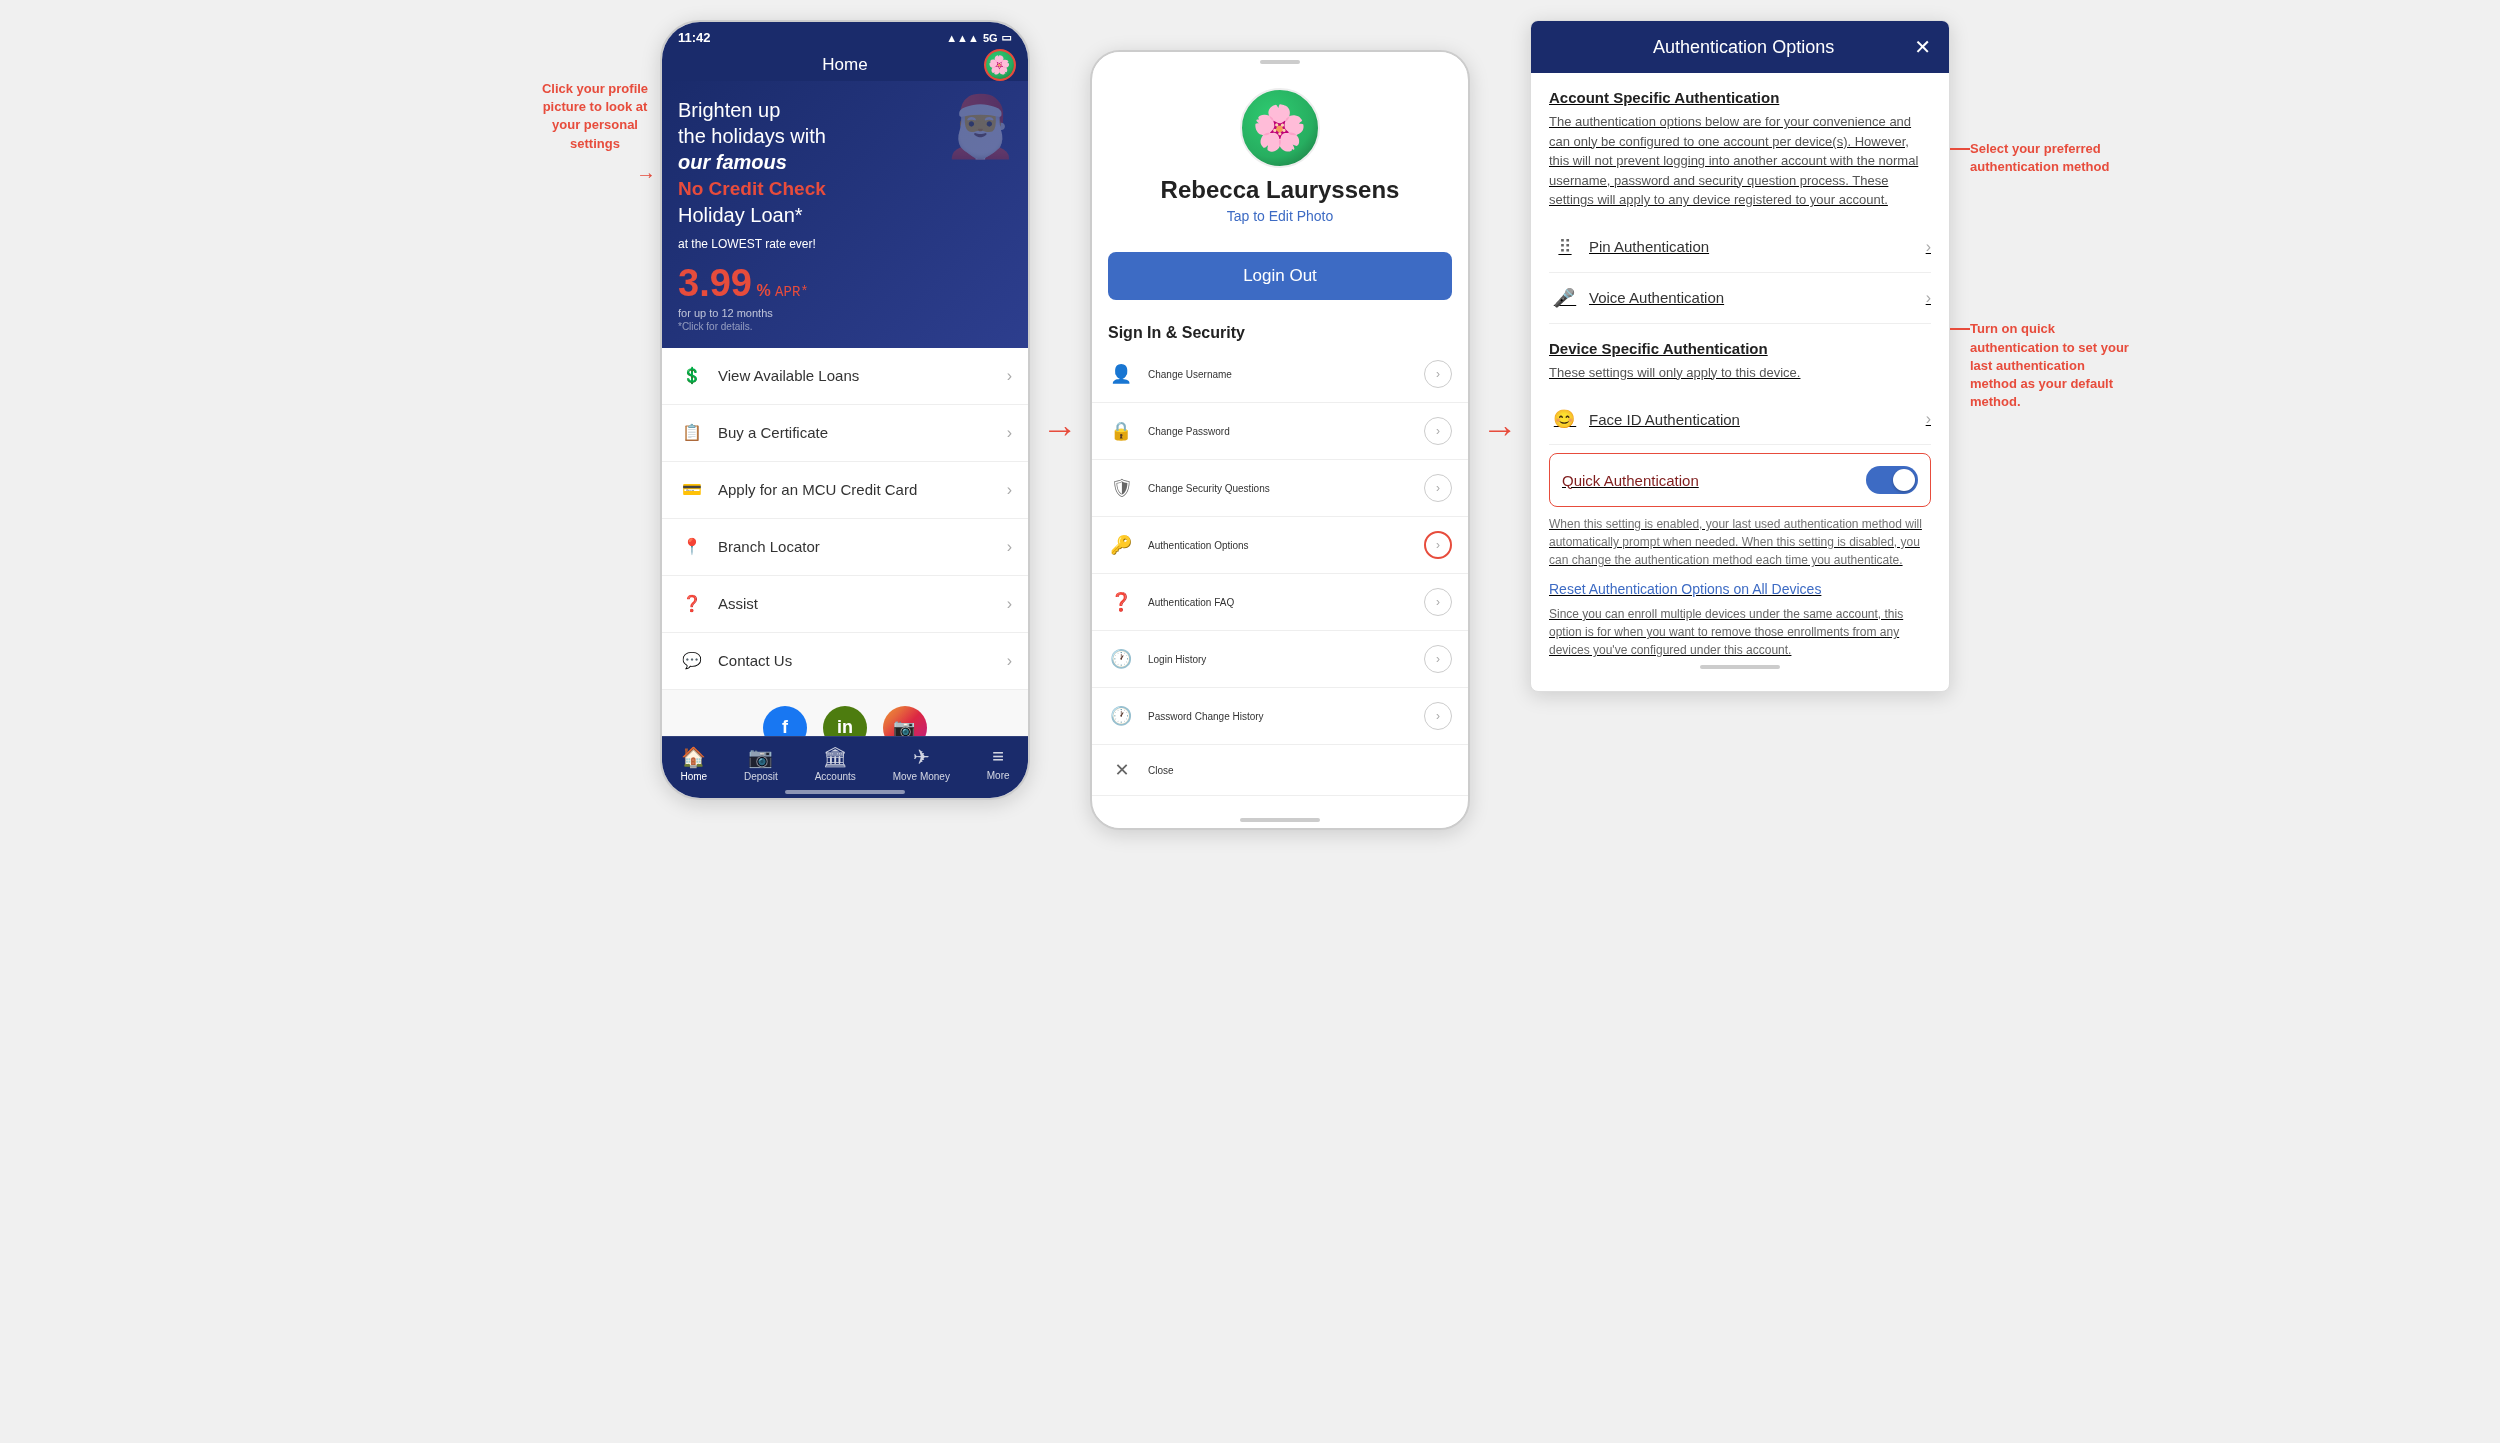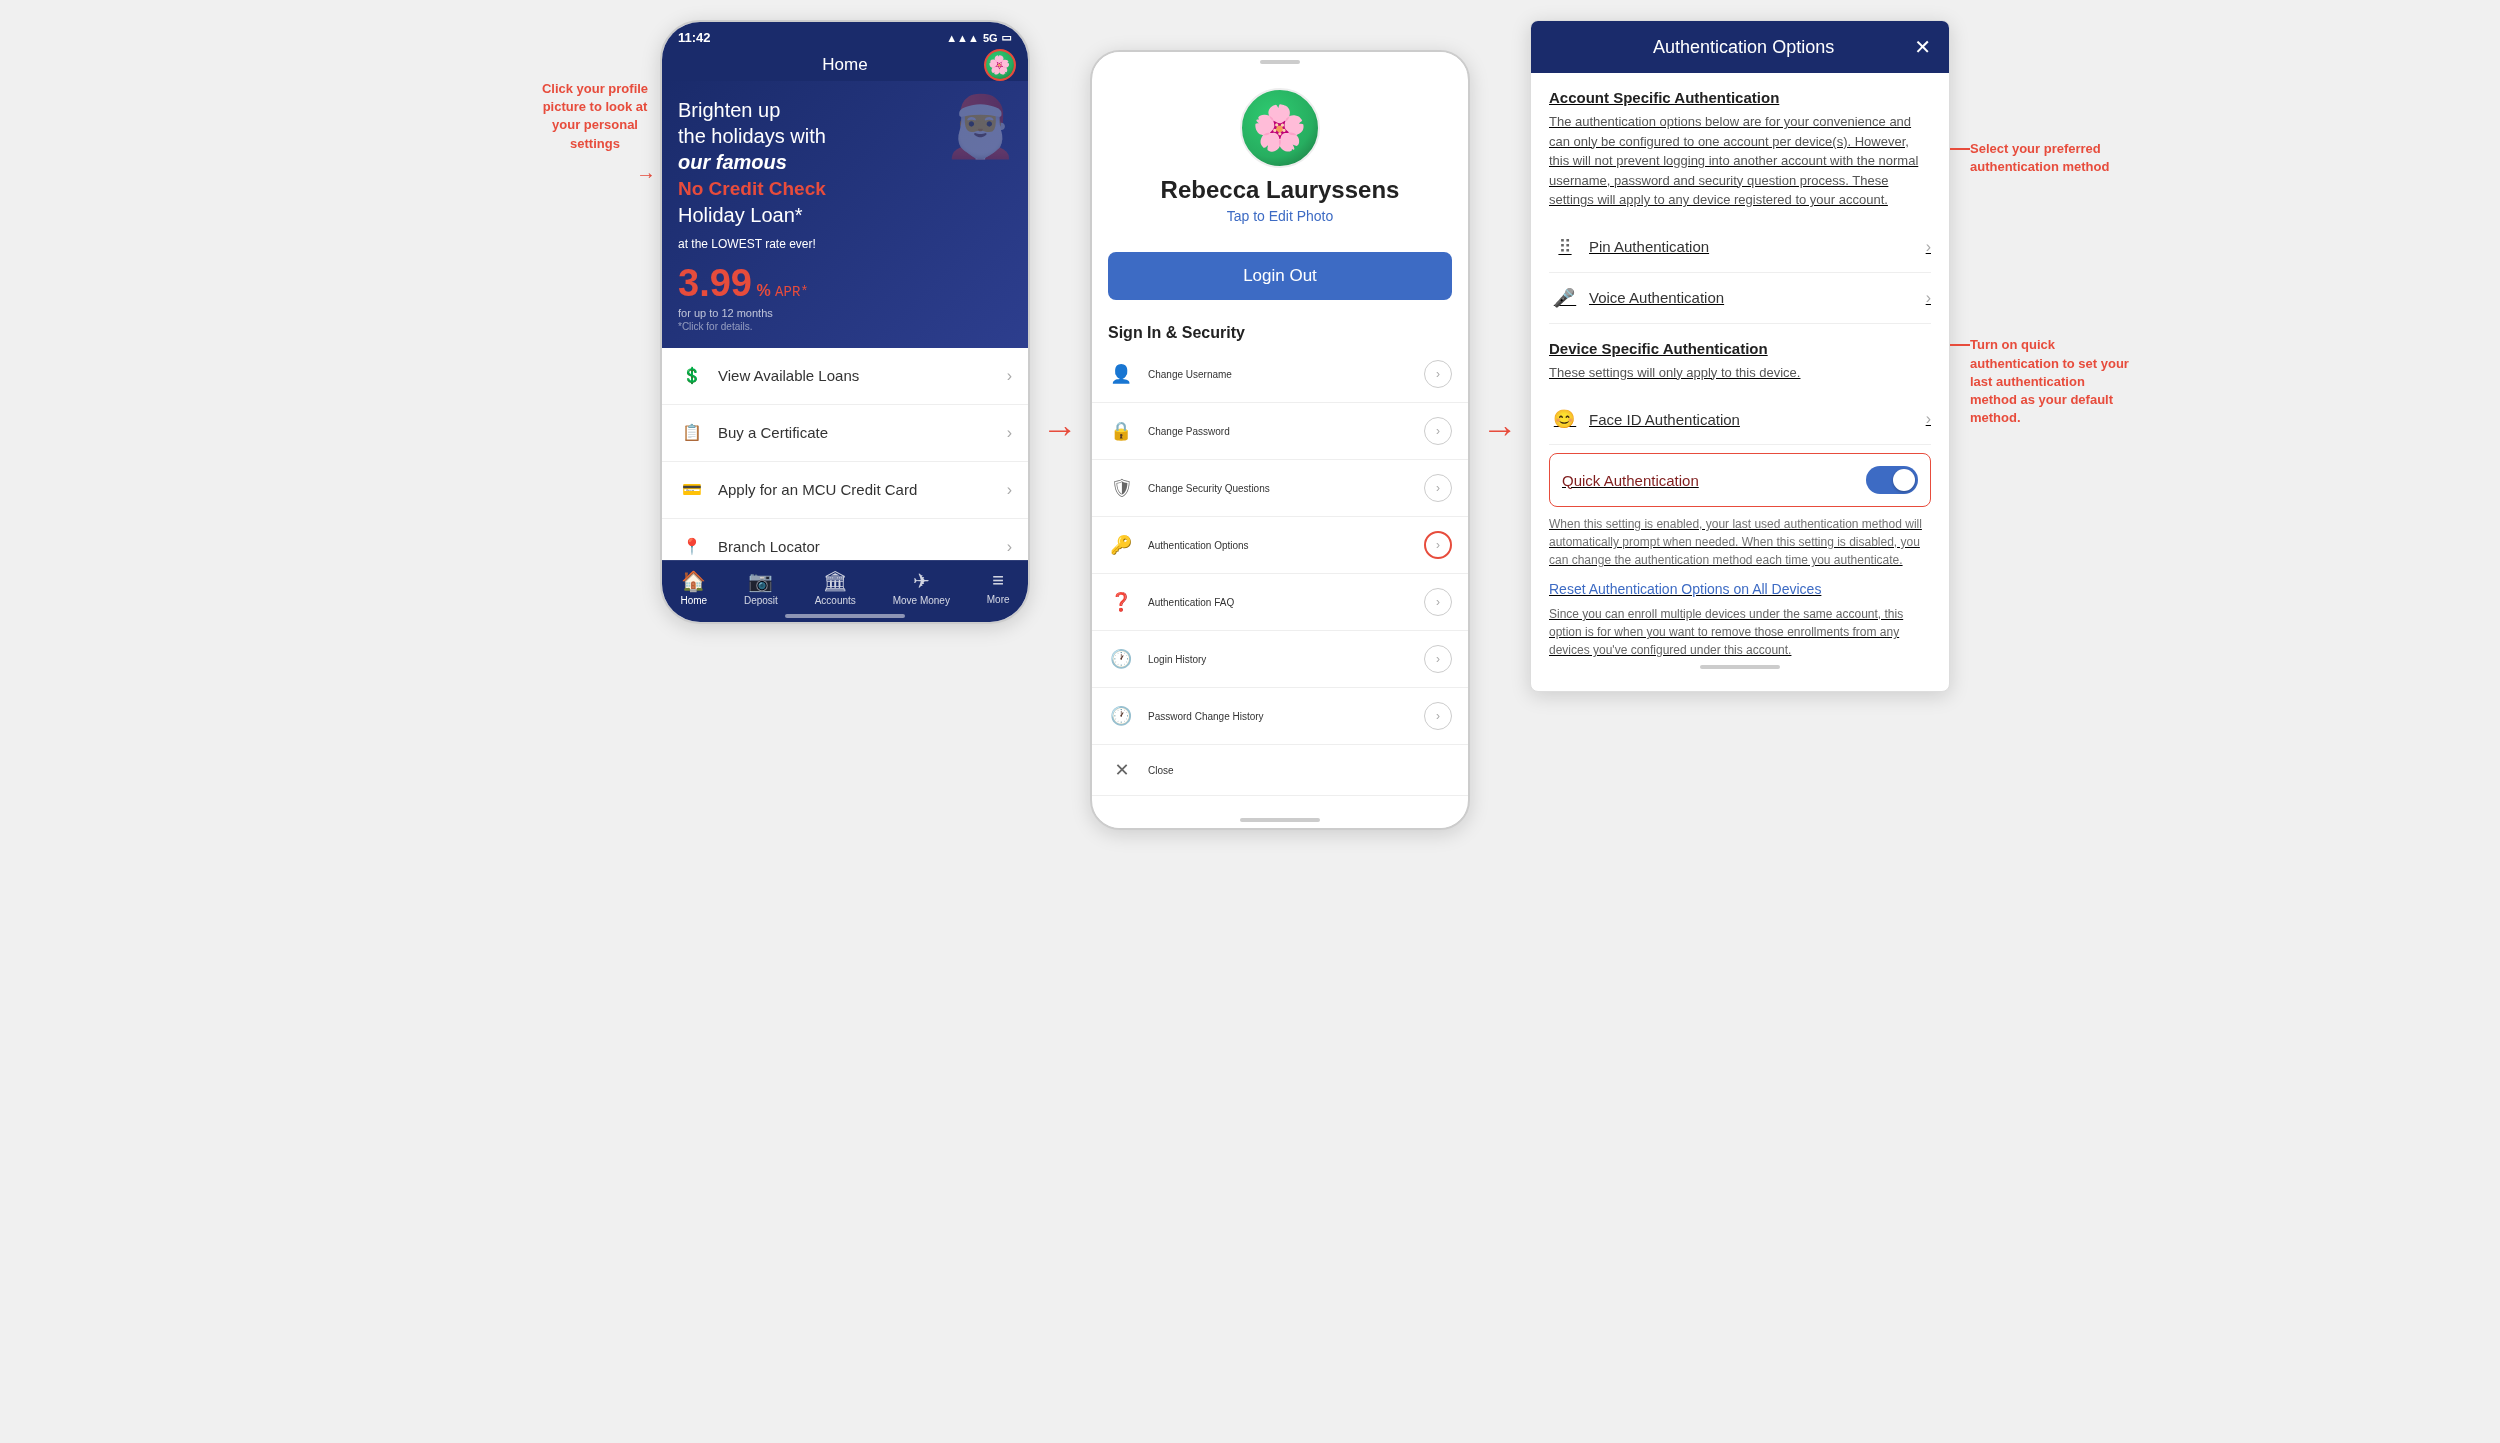--- a/index.html
+++ b/index.html
@@ -10,21 +10,21 @@
       align-items: flex-start;
       justify-content: center;
       min-height: 100vh;
       padding: 20px;
       gap: 0;
     }
 
     
     .phone {
       width: 370px;
-      height: 604px;
+      height: 780px;
       background: #fff;
       border-radius: 40px;
       overflow: hidden;
       border: 2px solid #ccc;
       display: flex;
       flex-direction: column;
       position: relative;
       box-shadow: 0 4px 20px rgba(0,0,0,0.15);
       flex-shrink: 0;
     }
@@ -360,21 +360,21 @@
       background: #ccc;
       border-radius: 2px;
     }
 
     
     .right-annotations {
       display: flex;
       flex-direction: column;
       justify-content: flex-start;
       padding-top: 120px;
-      gap: 40px;
+      gap: 24px;
       width: 200px;
       flex-shrink: 0;
     }
     .right-ann {
       display: flex;
       align-items: flex-start;
     }
     .right-ann-line {
       width: 20px;
       border-top: 2px solid #e74c3c;

